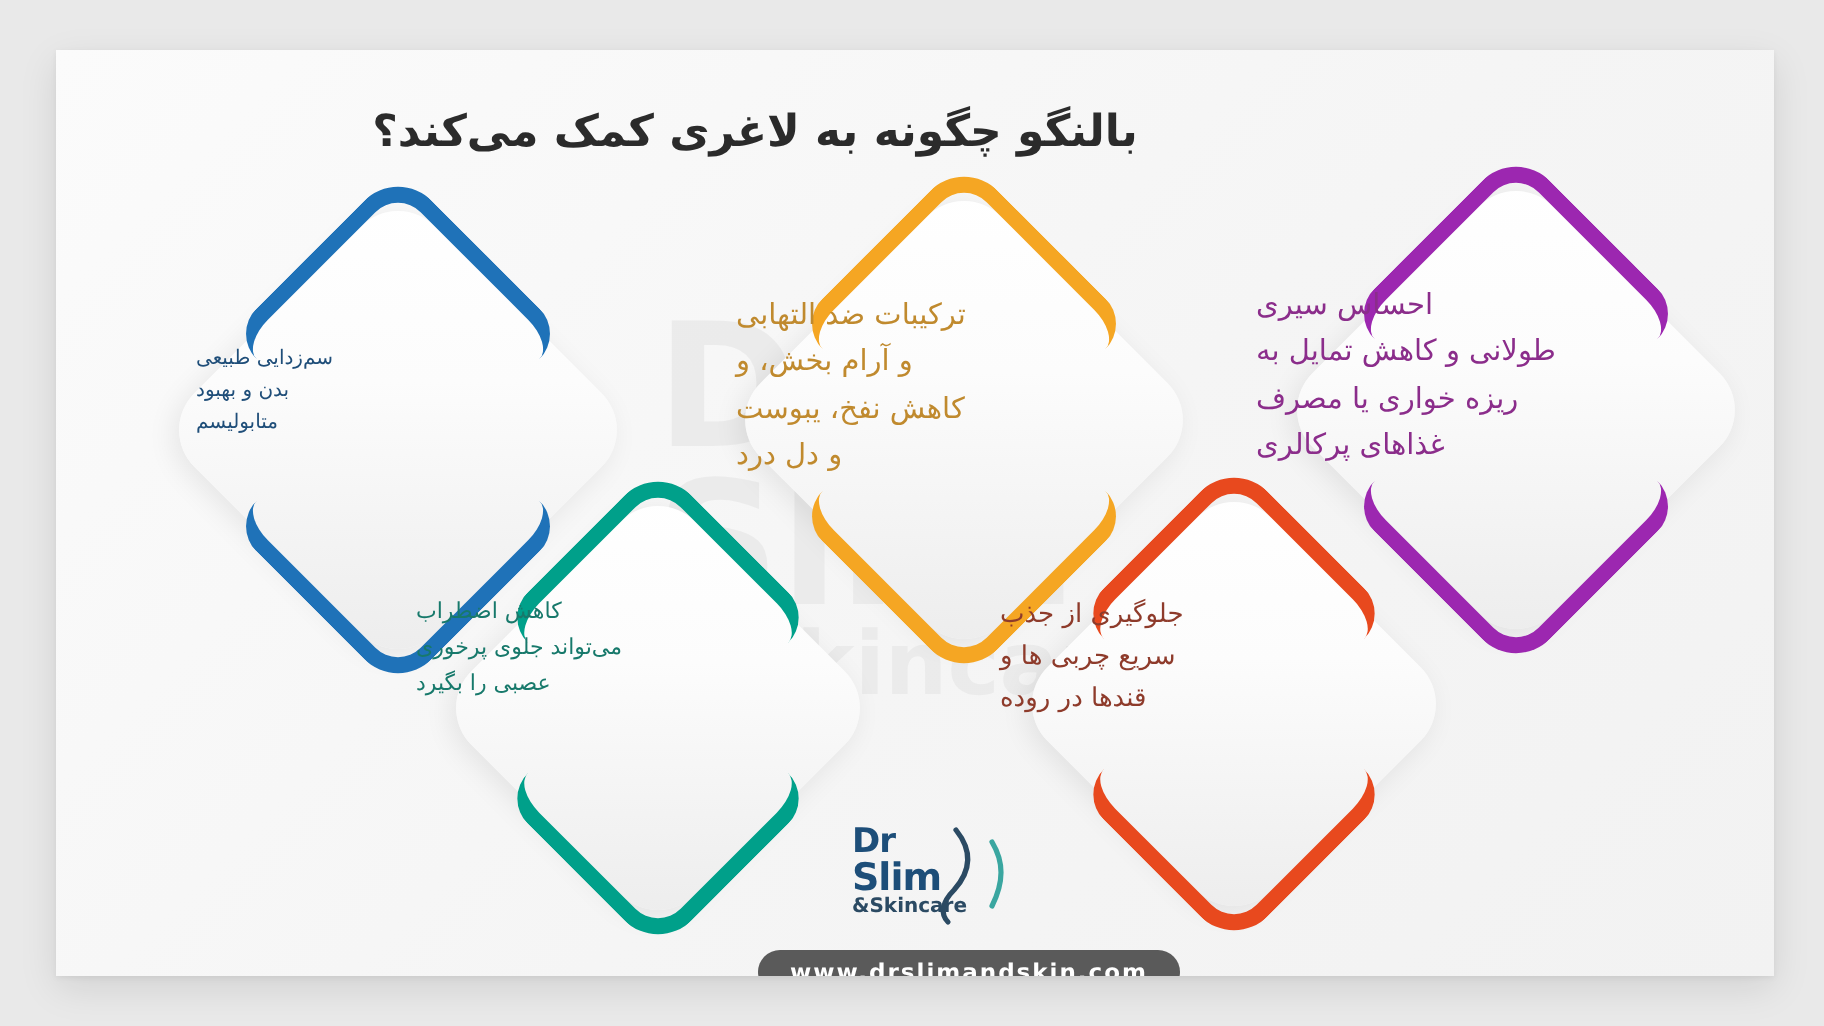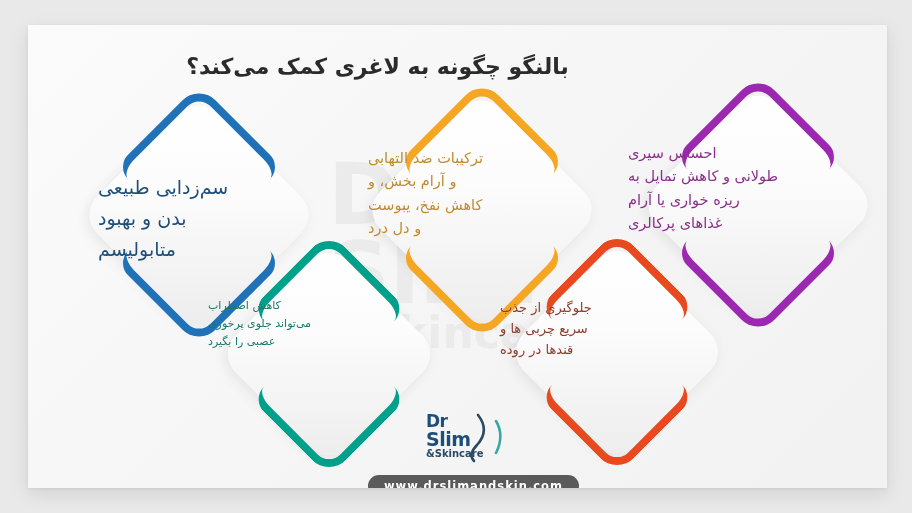--- a/index.html
+++ b/index.html
@@ -115,21 +115,21 @@
     font-weight: bold;
     color: #1d4e79;
   }
   #logo .logo-dr   { font-size: 17px; letter-spacing: -0.5px;}
   #logo .logo-slim { font-size: 19px; letter-spacing: -0.5px;}
   #logo .logo-sub  { font-size: 10px; font-weight: bold; color:#2b4a63; margin-top:1px;}
 
   
   #urlpill {
     position: absolute;
-    left: 340px;
+    left: 351px;
     top: 450px;
     height: 22px;
     padding: 0 16px;
     border-radius: 13px;
     background: #5a5a5a;
     color: #ffffff;
     font-size: 11.5px;
     font-weight: bold;
     letter-spacing: 1.0px;
     line-height: 22px;
@@ -153,21 +153,21 @@
     <div class="diamond d-large" style="left:86px; top:105px;">
       <div class="chev" style="left:-8px; top:-8px; width:118px; height:118px;
                   border-left:8px solid #1F72B8; border-top:8px solid #1F72B8;
                   border-right:0; border-bottom:0;
                   border-top-left-radius:24px;"></div>
       <div class="chev" style="right:-8px; bottom:-8px; width:118px; height:118px;
                   border-right:8px solid #1F72B8; border-bottom:8px solid #1F72B8;
                   border-left:0; border-top:0;
                   border-bottom-right-radius:24px;"></div>
     </div>
-    <div class="blocktext" style="left:70px; top:147px; width:206px; font-size:19px; color:#1F4E79;">سم‌زدایی طبیعی
+    <div class="blocktext" style="left:70px; top:147px; width:206px; font-size:10px; color:#1F4E79;">سم‌زدایی طبیعی
 بدن و بهبود
 متابولیسم</div>
 
     <div class="diamond d-large" style="left:369px; top:100px;">
       <div class="chev" style="left:-8px; top:-8px; width:118px; height:118px;
                   border-left:8px solid #F5A623; border-top:8px solid #F5A623;
                   border-right:0; border-bottom:0;
                   border-top-left-radius:24px;"></div>
       <div class="chev" style="right:-8px; bottom:-8px; width:118px; height:118px;
                   border-right:8px solid #F5A623; border-bottom:8px solid #F5A623;
@@ -184,21 +184,21 @@
                   border-left:8px solid #9C27B0; border-top:8px solid #9C27B0;
                   border-right:0; border-bottom:0;
                   border-top-left-radius:24px;"></div>
       <div class="chev" style="right:-8px; bottom:-8px; width:118px; height:118px;
                   border-right:8px solid #9C27B0; border-bottom:8px solid #9C27B0;
                   border-left:0; border-top:0;
                   border-bottom-right-radius:24px;"></div>
     </div>
     <div class="blocktext" style="left:600px; top:117px; width:250px; font-size:14.5px; color:#8B2D8B;">احساس سیری
 طولانی و کاهش تمایل به
-ریزه خواری یا آرام
+ریزه خواری یا مصرف
 غذاهای پرکالری</div>
 
     <div class="diamond d-small" style="left:222px; top:250px;">
       <div class="chev" style="left:-8px; top:-8px; width:110px; height:110px;
                   border-left:8px solid #00A08A; border-top:8px solid #00A08A;
                   border-right:0; border-bottom:0;
                   border-top-left-radius:24px;"></div>
       <div class="chev" style="right:-8px; bottom:-8px; width:110px; height:110px;
                   border-right:8px solid #00A08A; border-bottom:8px solid #00A08A;
                   border-left:0; border-top:0;

